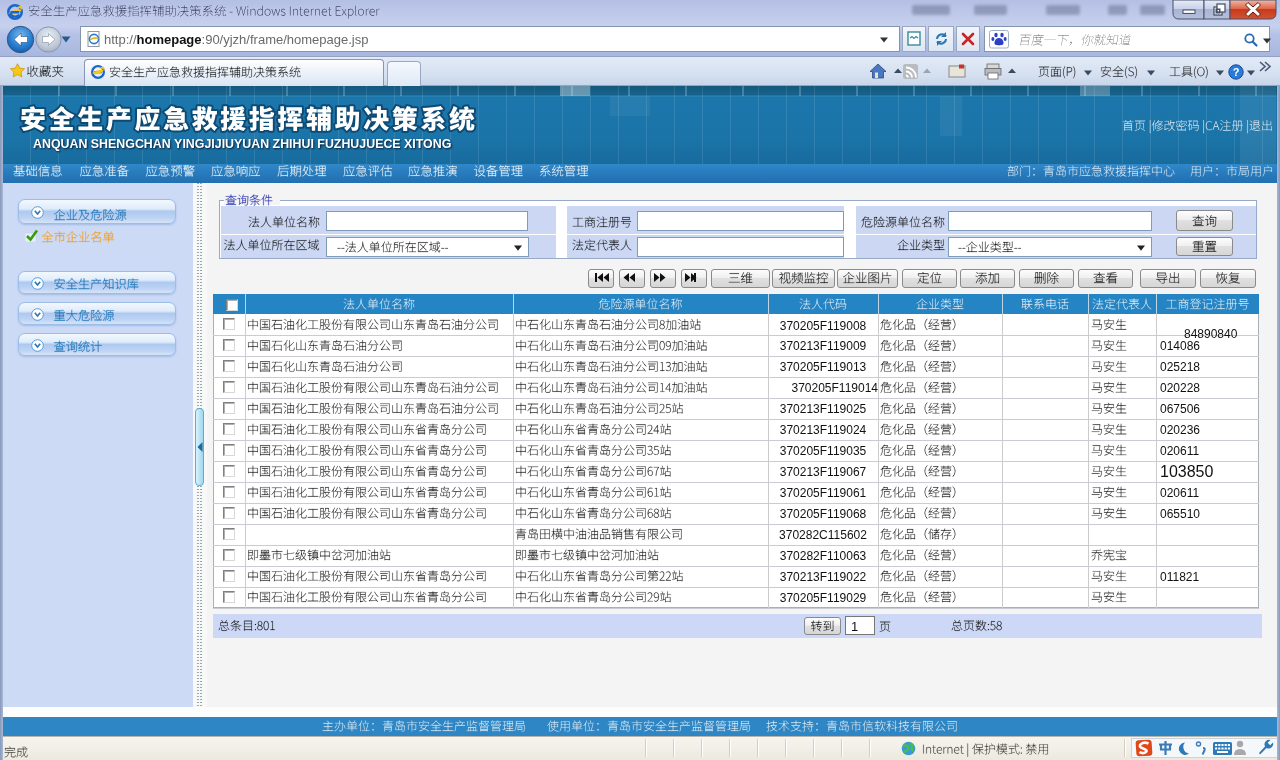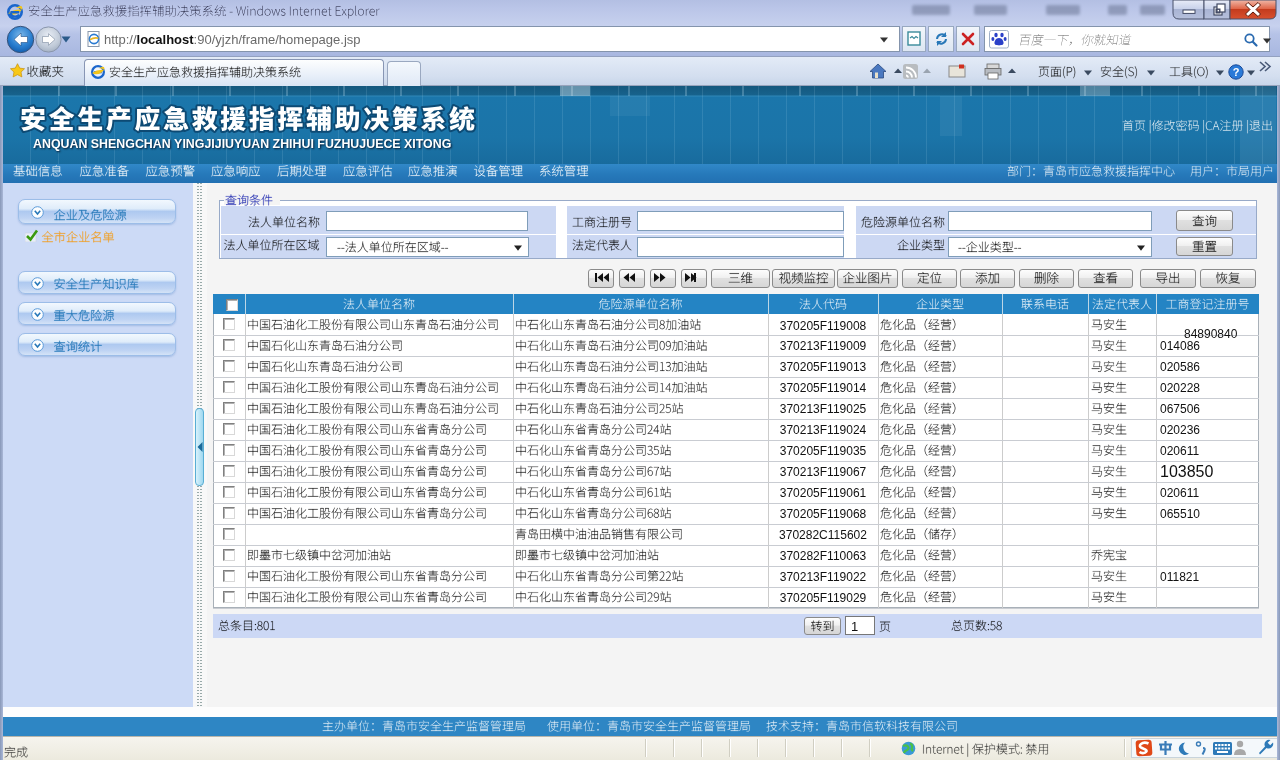--- a/index.html
+++ b/index.html
@@ -297,21 +297,21 @@
   </svg>
 <svg style="position:absolute;left:60px;top:35px" width="12" height="9">
     <path d="M1.5 1.5 10.5 1.5 6 7.5Z" fill="#2a5a8a"></path>
   </svg>
 <div style="position:absolute;left:80px;top:26px;width:820px;height:26px;background:#fff;border:1px solid #8494ac;"></div>
 <svg style="position:absolute;left:87px;top:31px" width="15" height="16" viewBox="0 0 15 16">
     <rect x="1" y="0.5" width="11" height="15" fill="#fff" stroke="#8a98aa"></rect>
     <circle cx="7" cy="8" r="4.6" fill="none" stroke="#2a7ad0" stroke-width="1.6"></circle>
     <path d="M3 8.6Q7 6.2 11.4 7.2" stroke="#e8b420" stroke-width="1.6" fill="none"></path>
   </svg>
-<div style="position:absolute;left:104px;top:32px;width:760px;height:15px;font-size:13px;font-family:Liberation Sans,sans-serif;color:#6a6a6a;">http://<b style="color:#111;font-weight:bold">localhost</b>:90/yjzh/frame/homepage.jsp</div>
+<div style="position:absolute;left:104px;top:32px;width:760px;height:15px;font-size:13px;font-family:Liberation Sans,sans-serif;color:#6a6a6a;">http://<b style="color:#111;font-weight:bold">homepage</b>:90/yjzh/frame/homepage.jsp</div>
 <svg style="position:absolute;left:878px;top:36px" width="12" height="8">
     <path d="M2 1.5 10 1.5 6 6.5Z" fill="#333"></path>
   </svg>
 <div style="position:absolute;left:902px;top:26px;width:24px;height:26px;background:linear-gradient(#f2f6fb,#dde6f2);border:1px solid #98a8c0;"></div>
 <div style="position:absolute;left:928px;top:26px;width:26px;height:26px;background:linear-gradient(#f2f6fb,#dde6f2);border:1px solid #98a8c0;"></div>
 <div style="position:absolute;left:956px;top:26px;width:24px;height:26px;background:linear-gradient(#f2f6fb,#dde6f2);border:1px solid #98a8c0;"></div>
 <svg style="position:absolute;left:907px;top:31px" width="15" height="16">
     <rect x="1" y="1" width="12" height="13" fill="#fff" stroke="#3a8a9a" stroke-width="1.4"></rect>
     <path d="M3 7 5 5.5 7 7.5 9 5.5 11 7" stroke="#3a8a9a" fill="none" stroke-width="1.2"></path>
   </svg>
@@ -585,22 +585,22 @@
     </g>
 <path d="M124 14 130 7.5q-1.5-3 1-5.5 1.8-1.8 4.5-1l-2.8 2.8 2.5 2.5L138 3.5q.8 2.8-1 4.5-2.5 2.5-5.5 1L125 15.5Z" fill="#2e7ab8"></path>
 </svg>
 <div style="position:absolute;left:0px;top:86px;width:3px;height:674px;background:linear-gradient(90deg,#8898b8,#aab8d8);"></div>
 <div style="position:absolute;left:1277px;top:86px;width:3px;height:674px;background:linear-gradient(90deg,#aab8d8,#8898b8);"></div>
 <div style="position:absolute;left:768px;top:318.5px;width:110px;height:14px;font-size:12px;font-family:Liberation Sans,sans-serif;color:#111;text-align:center;line-height:14px;">370205F119008</div>
 <div style="position:absolute;left:1184px;top:318.5px;width:100px;height:14px;font-size:12px;font-family:Liberation Sans,sans-serif;color:#111;line-height:14px;margin-top:8px;">84890840</div>
 <div style="position:absolute;left:768px;top:339.45px;width:110px;height:14px;font-size:12px;font-family:Liberation Sans,sans-serif;color:#111;text-align:center;line-height:14px;">370213F119009</div>
 <div style="position:absolute;left:1160px;top:339.45px;width:100px;height:14px;font-size:12px;font-family:Liberation Sans,sans-serif;color:#111;line-height:14px;">014086</div>
 <div style="position:absolute;left:768px;top:360.4px;width:110px;height:14px;font-size:12px;font-family:Liberation Sans,sans-serif;color:#111;text-align:center;line-height:14px;">370205F119013</div>
-<div style="position:absolute;left:1160px;top:360.4px;width:100px;height:14px;font-size:12px;font-family:Liberation Sans,sans-serif;color:#111;line-height:14px;">020586</div>
-<div style="position:absolute;left:768px;top:381.35px;width:110px;height:14px;font-size:12px;font-family:Liberation Sans,sans-serif;color:#111;text-align:center;line-height:14px;">370205F119014</div>
+<div style="position:absolute;left:1160px;top:360.4px;width:100px;height:14px;font-size:12px;font-family:Liberation Sans,sans-serif;color:#111;line-height:14px;">025218</div>
+<div style="position:absolute;left:768px;top:381.35px;width:110px;height:14px;font-size:12px;font-family:Liberation Sans,sans-serif;color:#111;text-align:right;line-height:14px;">370205F119014</div>
 <div style="position:absolute;left:1160px;top:381.35px;width:100px;height:14px;font-size:12px;font-family:Liberation Sans,sans-serif;color:#111;line-height:14px;">020228</div>
 <div style="position:absolute;left:768px;top:402.3px;width:110px;height:14px;font-size:12px;font-family:Liberation Sans,sans-serif;color:#111;text-align:center;line-height:14px;">370213F119025</div>
 <div style="position:absolute;left:1160px;top:402.3px;width:100px;height:14px;font-size:12px;font-family:Liberation Sans,sans-serif;color:#111;line-height:14px;">067506</div>
 <div style="position:absolute;left:768px;top:423.25px;width:110px;height:14px;font-size:12px;font-family:Liberation Sans,sans-serif;color:#111;text-align:center;line-height:14px;">370213F119024</div>
 <div style="position:absolute;left:1160px;top:423.25px;width:100px;height:14px;font-size:12px;font-family:Liberation Sans,sans-serif;color:#111;line-height:14px;">020236</div>
 <div style="position:absolute;left:768px;top:444.2px;width:110px;height:14px;font-size:12px;font-family:Liberation Sans,sans-serif;color:#111;text-align:center;line-height:14px;">370205F119035</div>
 <div style="position:absolute;left:1160px;top:444.2px;width:100px;height:14px;font-size:12px;font-family:Liberation Sans,sans-serif;color:#111;line-height:14px;">020611</div>
 <div style="position:absolute;left:768px;top:465.15px;width:110px;height:14px;font-size:12px;font-family:Liberation Sans,sans-serif;color:#111;text-align:center;line-height:14px;">370213F119067</div>
 <div style="position:absolute;left:1160px;top:465.15px;width:100px;height:14px;font-size:16px;font-family:Liberation Sans,sans-serif;color:#111;line-height:14px;">103850</div>
 <div style="position:absolute;left:768px;top:486.1px;width:110px;height:14px;font-size:12px;font-family:Liberation Sans,sans-serif;color:#111;text-align:center;line-height:14px;">370205F119061</div>

